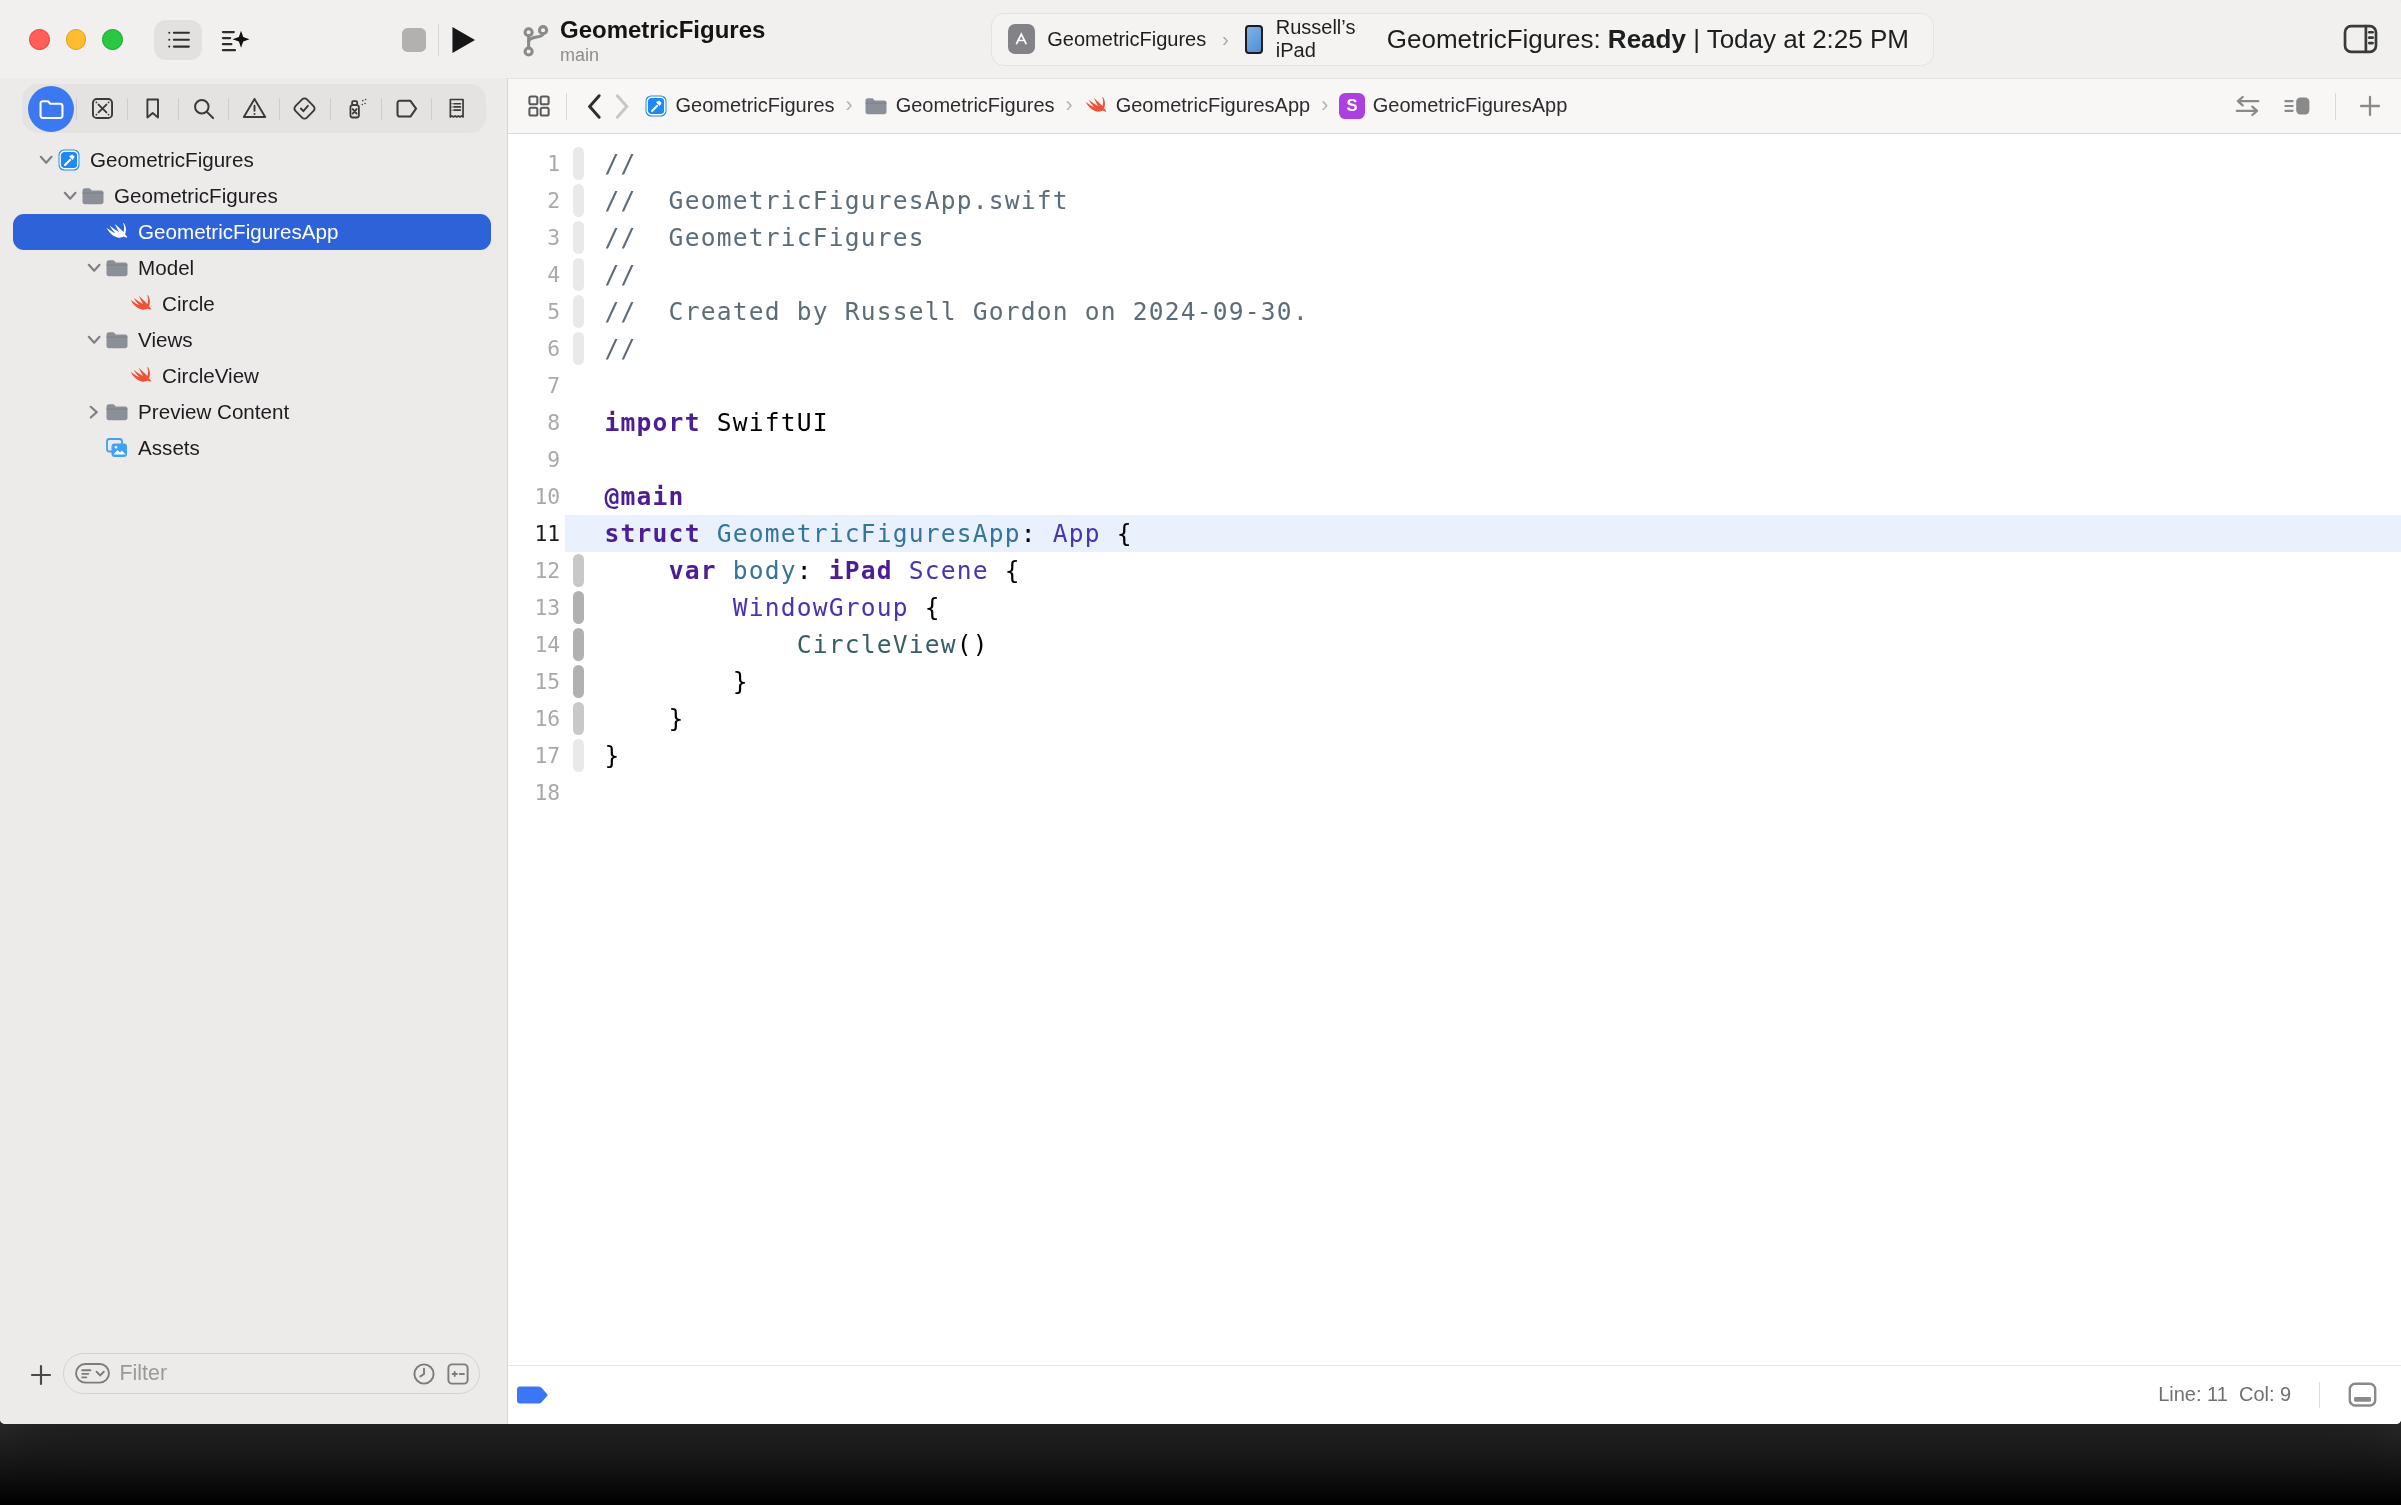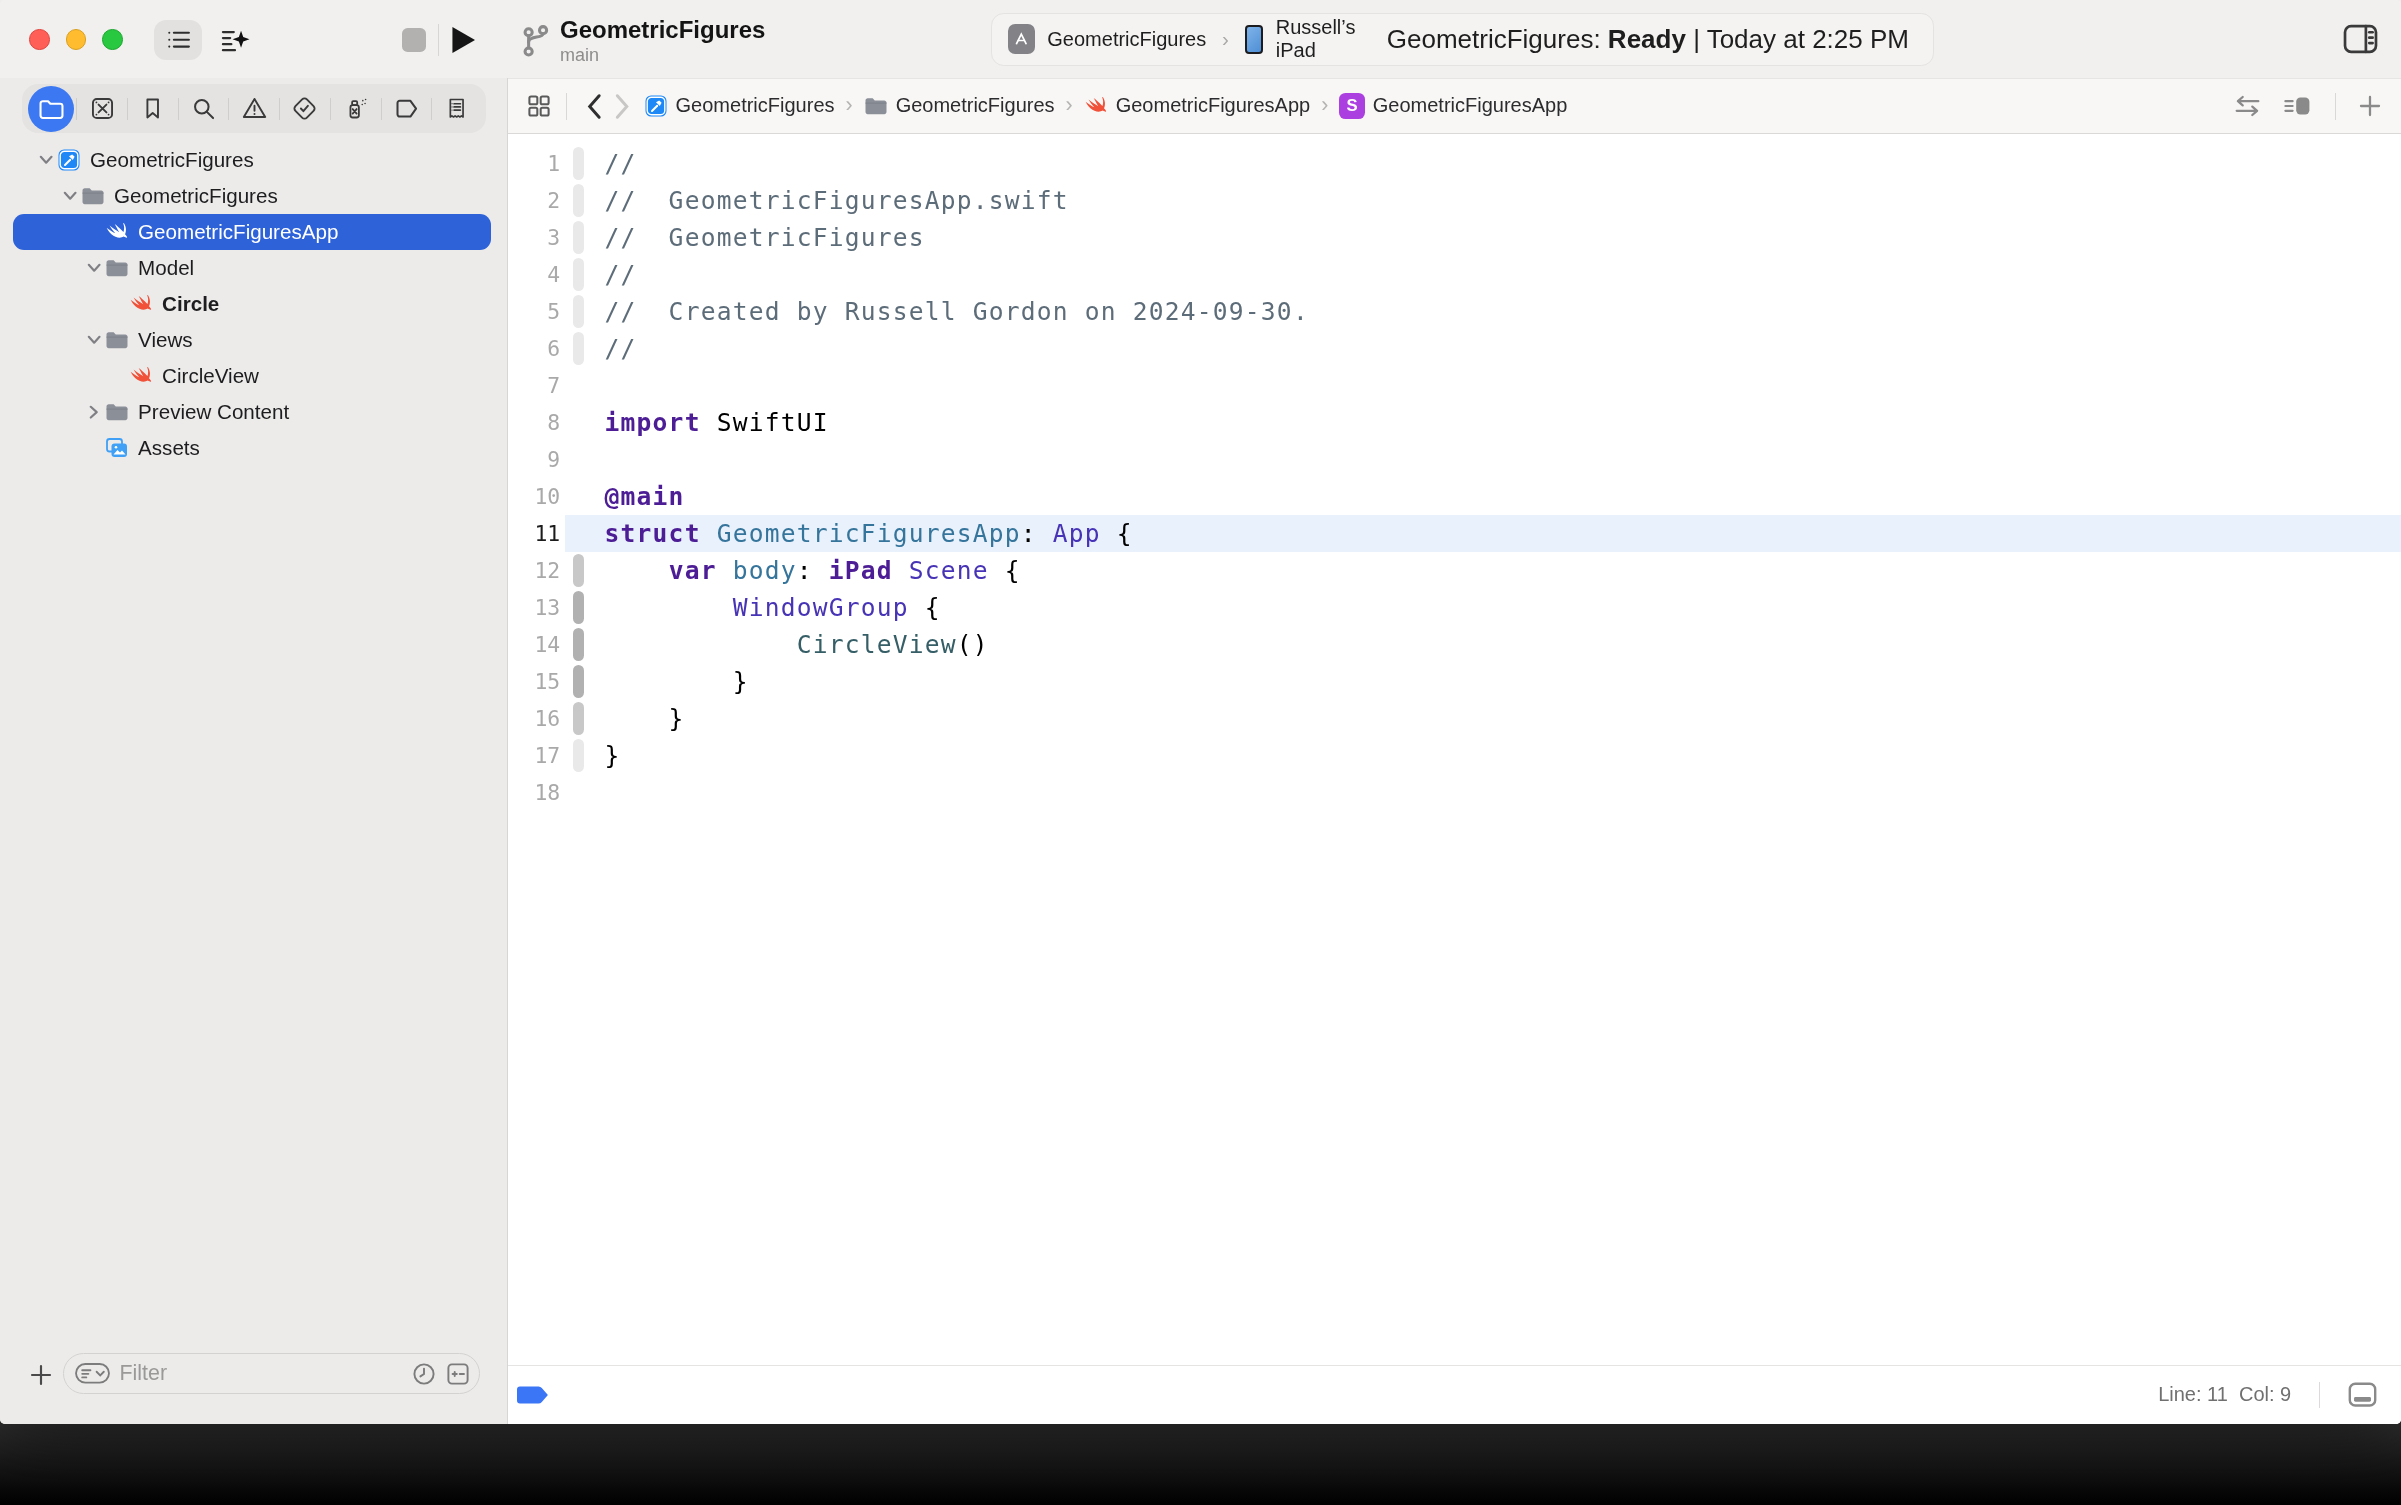--- a/index.html
+++ b/index.html
@@ -350,21 +350,21 @@
               </svg>
             </span>
             <span class="t-icon">
               <svg width="24" height="20.6" viewBox="0 0 24 20">
                 <path d="M1.5 4.2 c0-1.2 1-2.2 2.2-2.2 h5 l2 2.3 h9.6 c1.2 0 2.2 1 2.2 2.2 v9.3 c0 1.2-1 2.2-2.2 2.2 H3.7 c-1.2 0-2.2-1-2.2-2.2 Z" fill="#8A8F98"></path>
                 <path d="M1.5 6.8 h21" stroke="#7C818A" stroke-width="1"></path>
               </svg>
             </span>
             <span>Model</span>
           </div>
-          <div class="trow" style="padding-left: 94px; font-weight: bold;">
+          <div class="trow" style="padding-left: 94px;">
             <span class="chev-slot"></span>
             <span class="t-icon">
               <svg width="24" height="24" viewBox="0 0 24 24">
                 <path fill="#F05138" d="M19 3.2c2.5 3.8 2.4 8.2 1 11 1.3 1.3 2.4 2.9 2.1 3.4-.3.5-1.9-.1-3.3-1-3.2 1.9-8.2 1.4-12.4-2.3C4 12 2.3 9.4 1.6 7.8c2.7 2.2 5.8 4.3 8.7 5.4C7.9 10.8 5.7 7.8 4.6 5.6c3.2 2.6 6.8 5.2 9.7 6.6-2.5-4.4-4.5-8.3-4.5-8.3s5.5 4.5 8.7 8c1-3 .8-6.8-.5-8.7z"></path>
               </svg>
             </span>
             <span>Circle</span>
           </div>
           <div class="trow" style="padding-left: 70px;">
             <span class="chev-slot">

